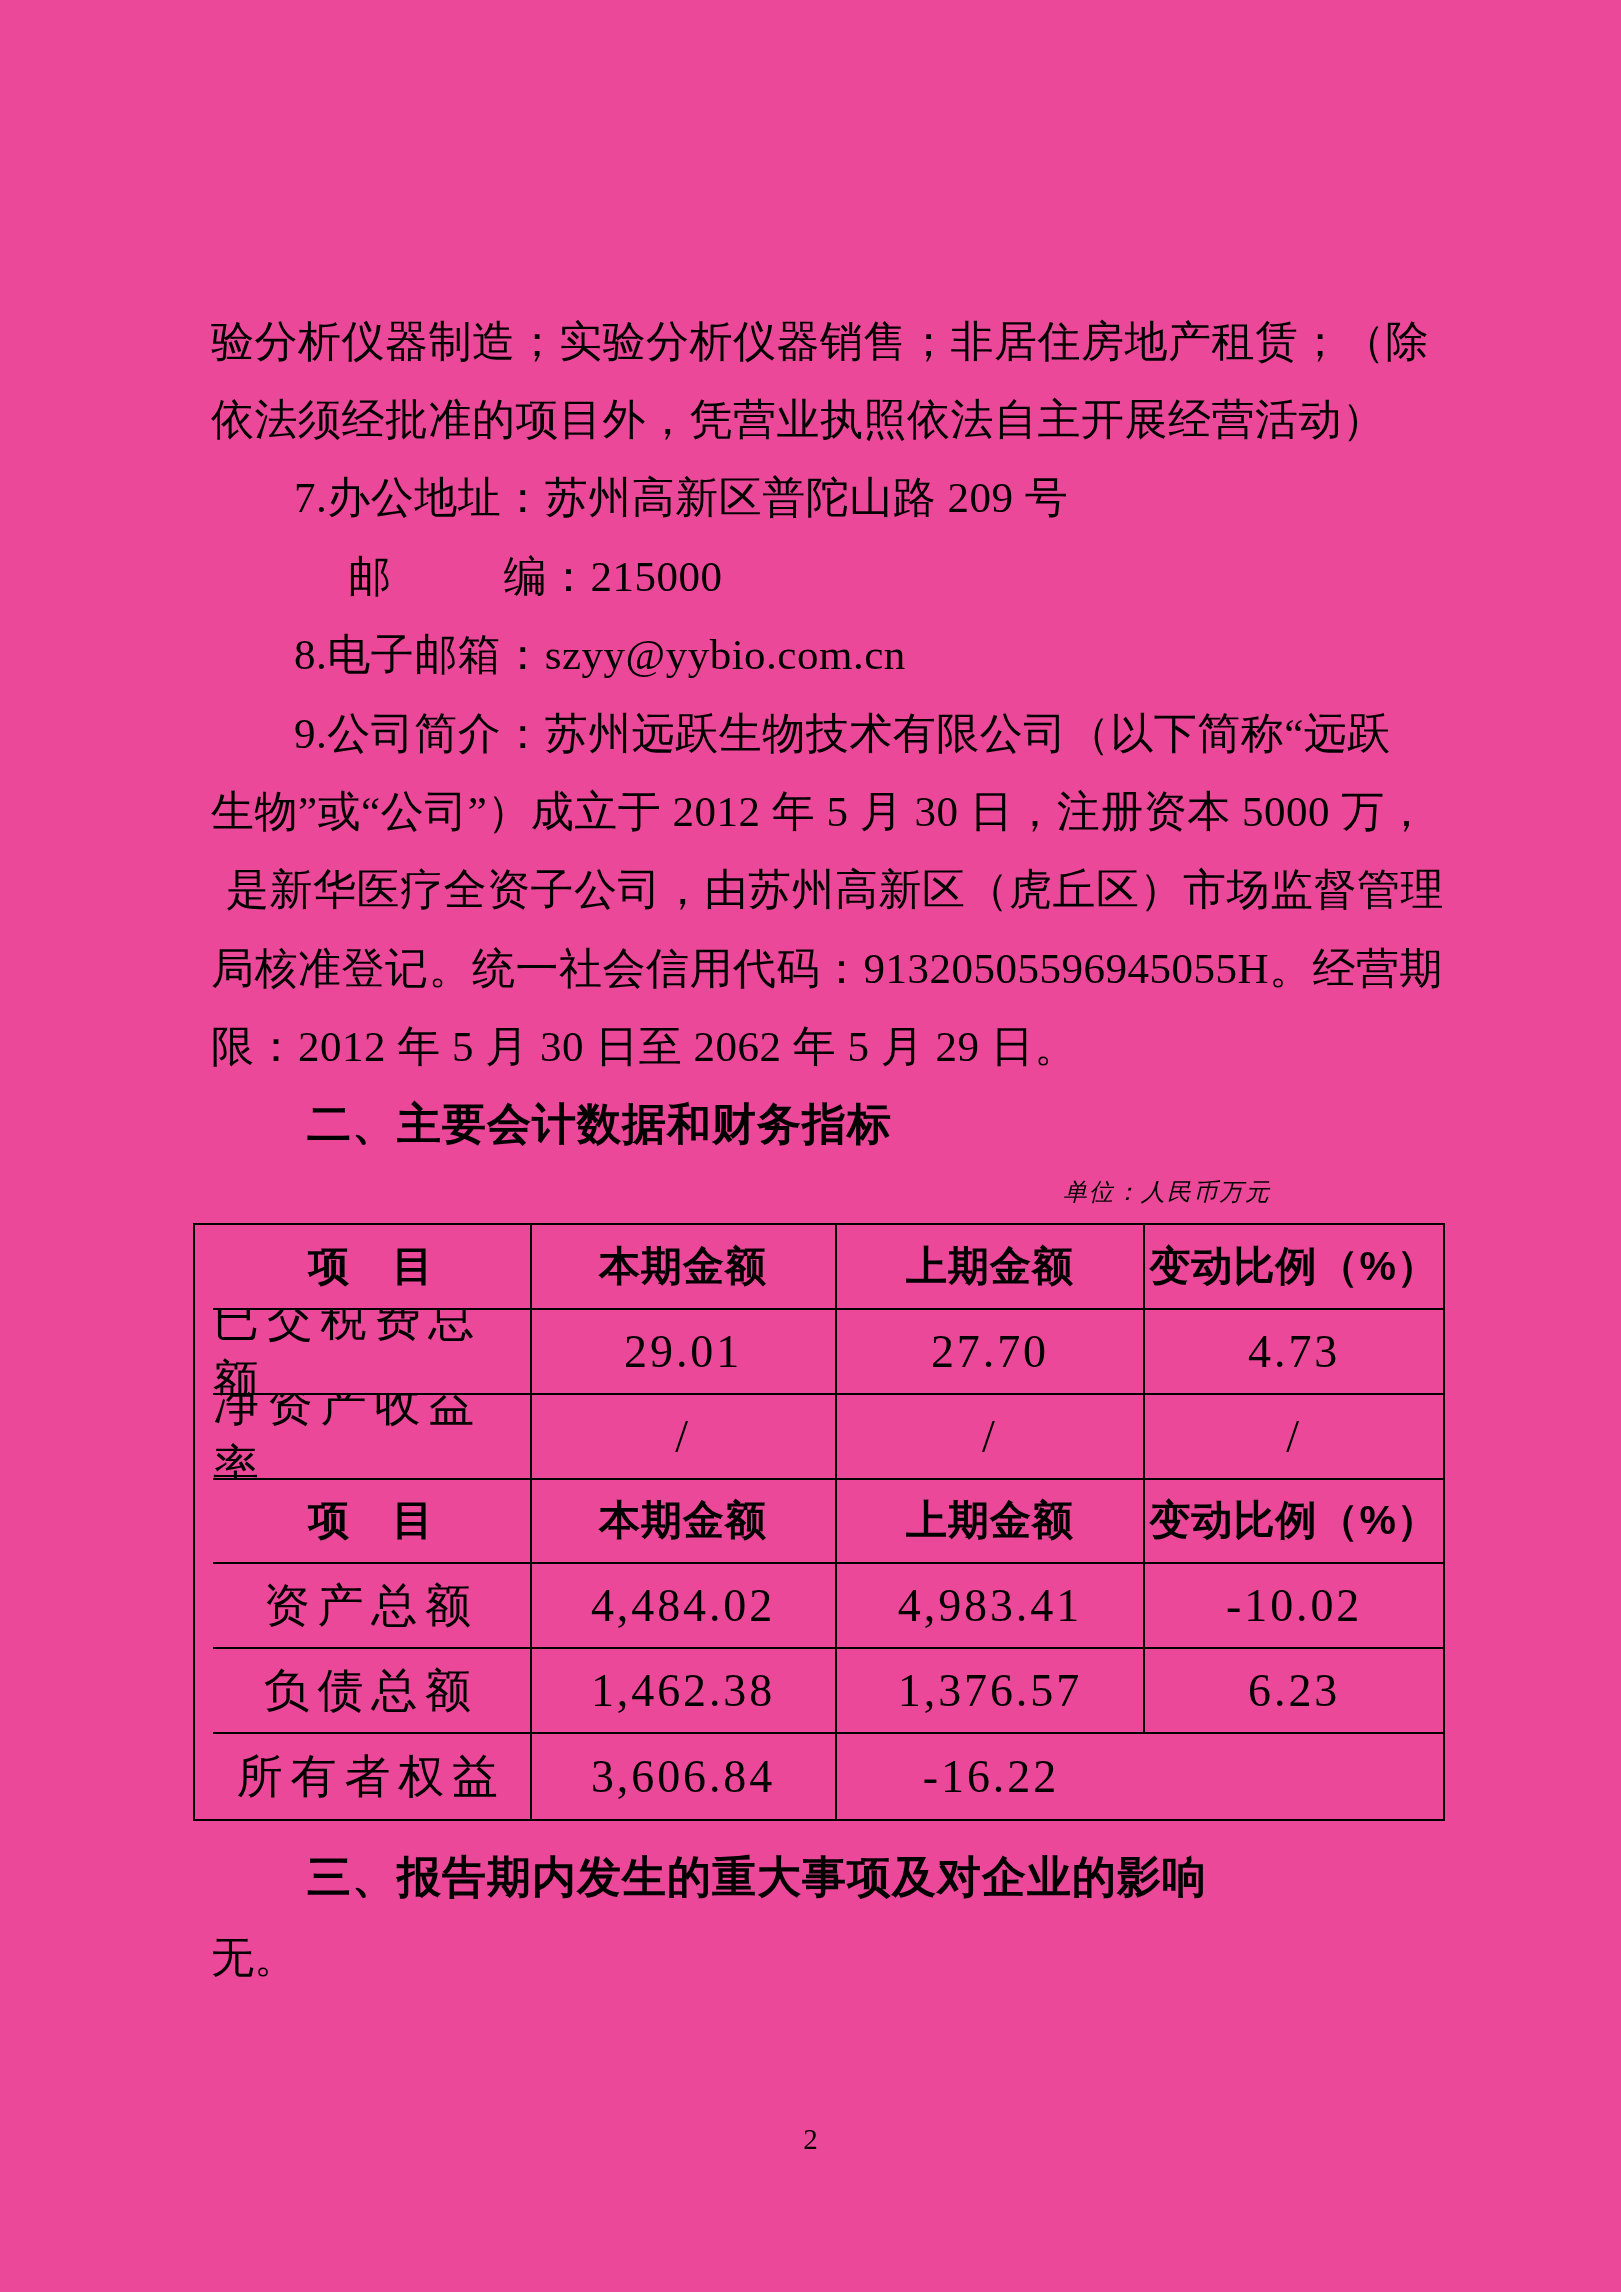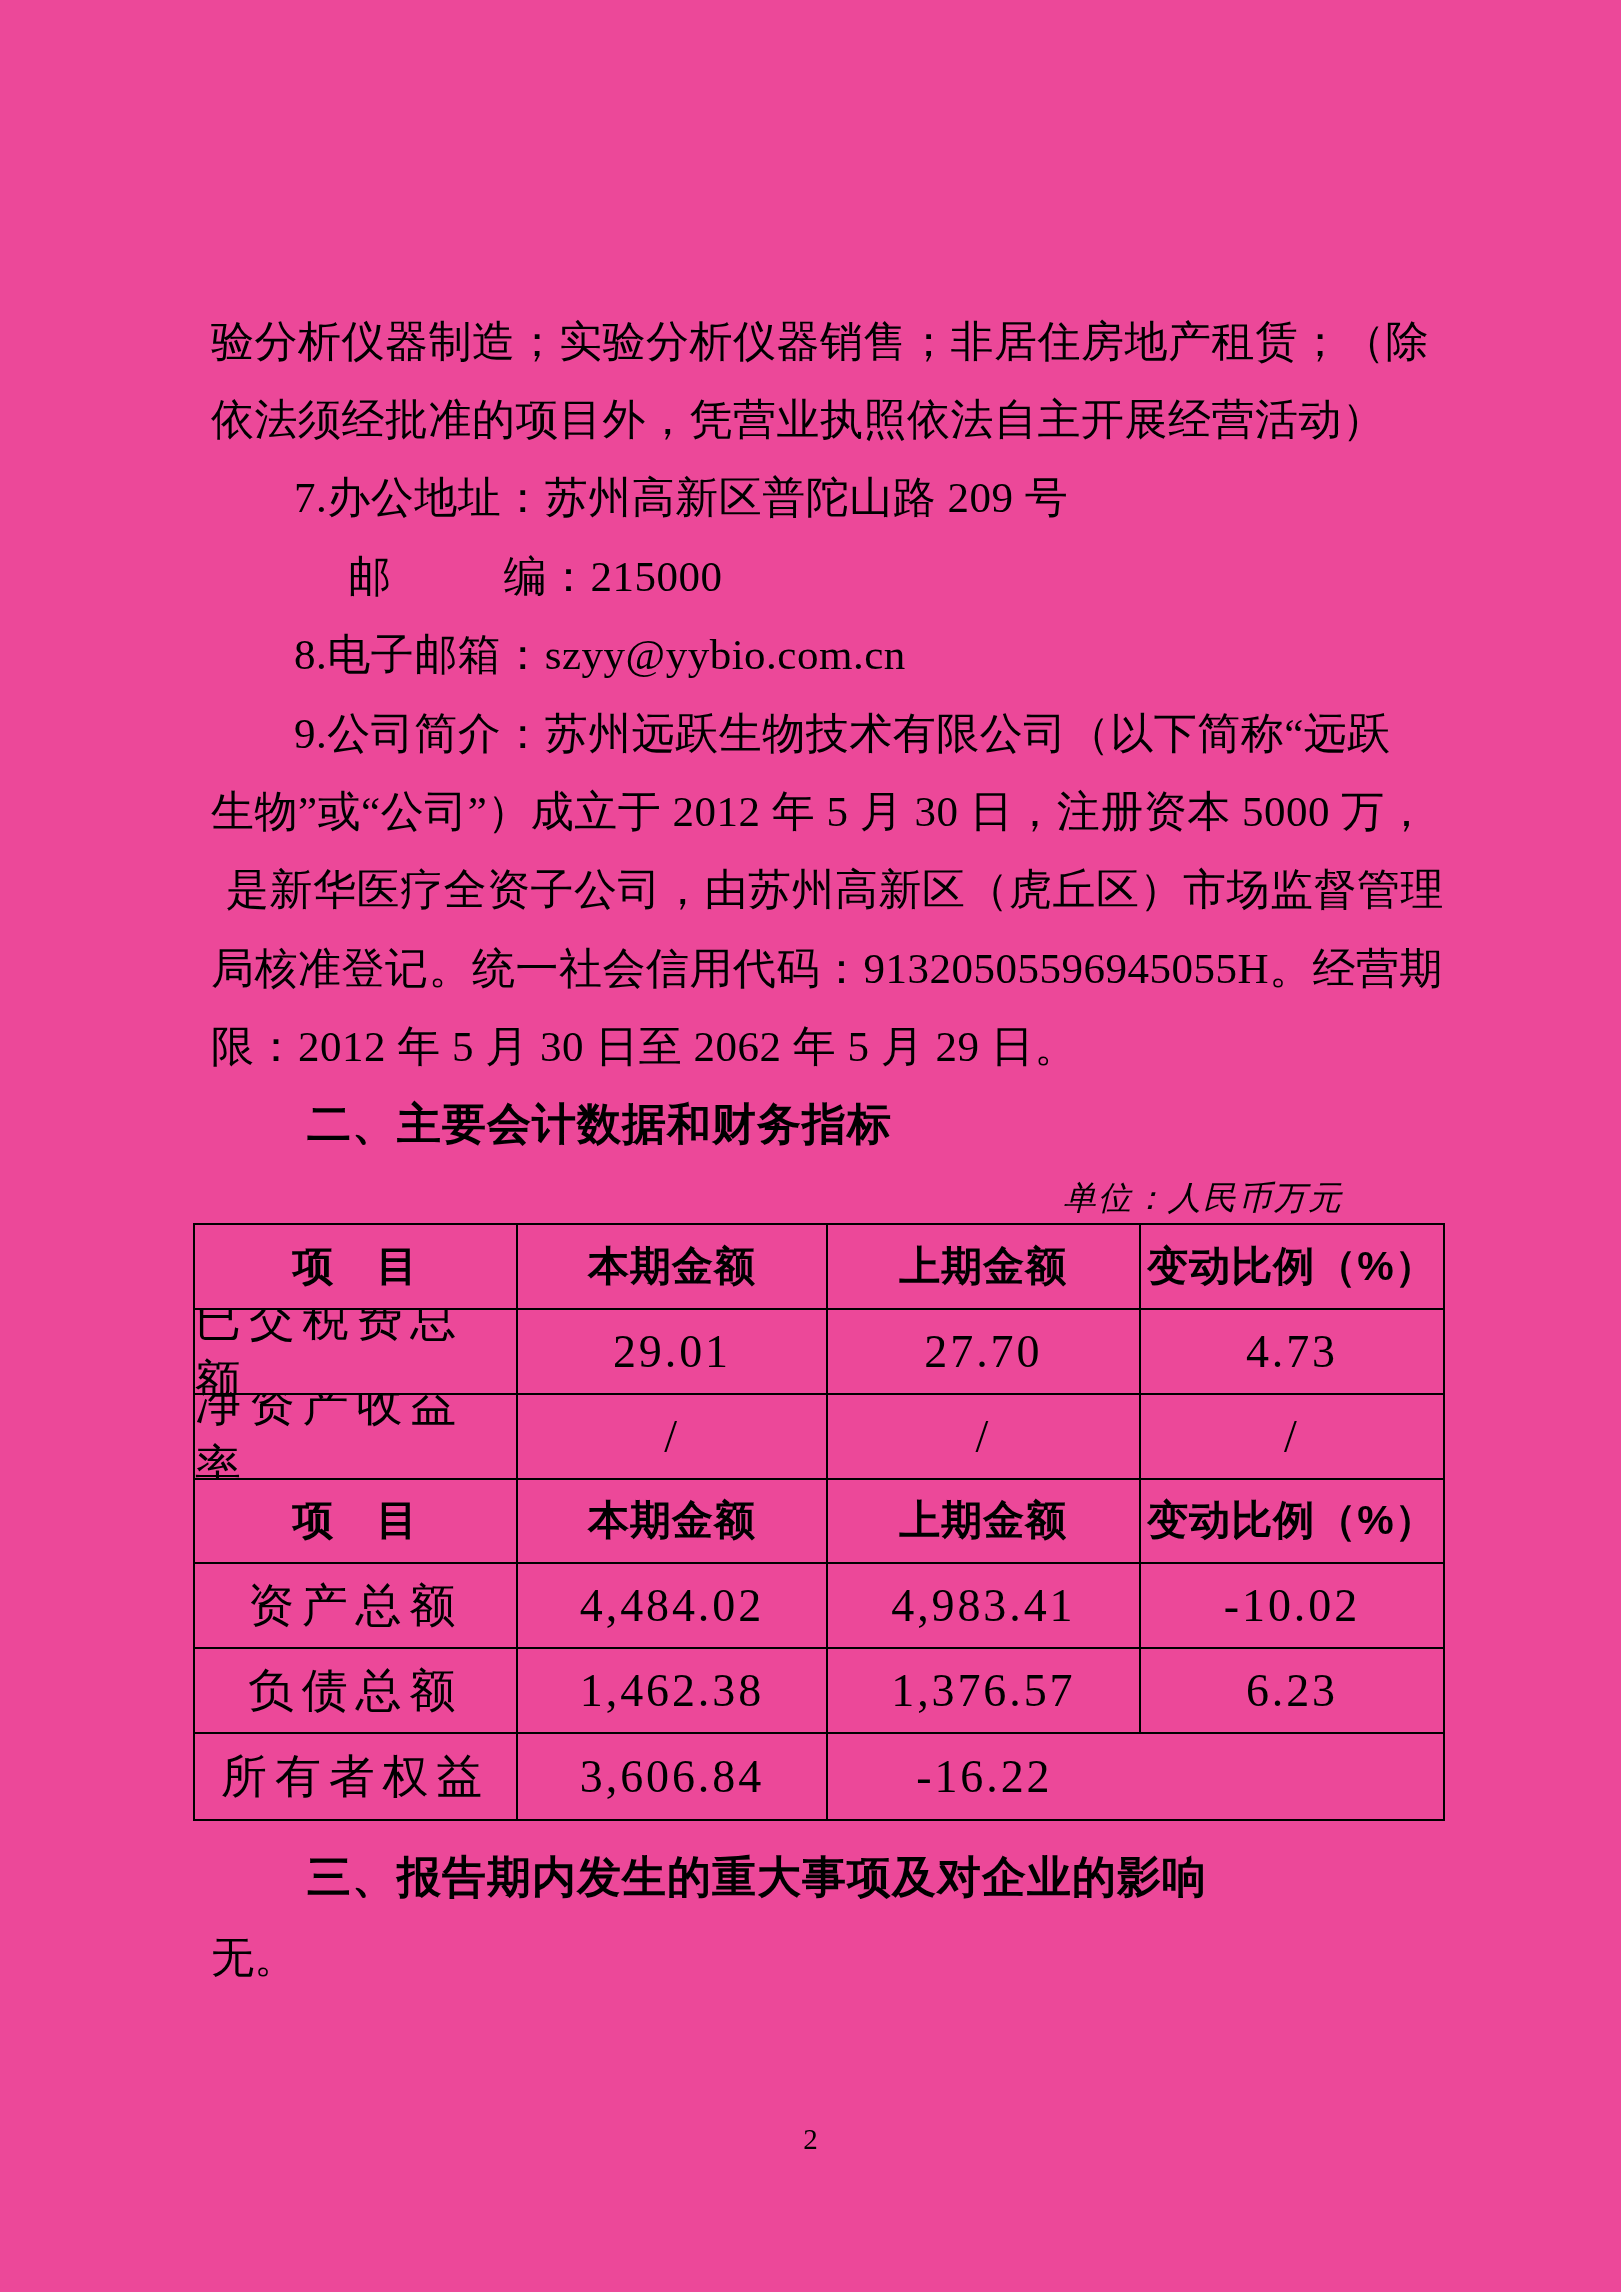--- a/index.html
+++ b/index.html
@@ -37,34 +37,35 @@
     font-size:44px;
     line-height:51px;
     white-space:nowrap;
     letter-spacing:1px;
   }
   .sec2{left:307px;top:1098px;}
   .sec3{left:307px;top:1851px;}
   .unit-note{
     position:absolute;
     left:1063px;top:1176px;
-    font-size:33px;
+    font-size:24px;
     font-style:italic;
     letter-spacing:2px;
     white-space:nowrap;
   }
   .fin-table{
     position:absolute;
     left:193px;top:1223px;
     width:1252px;height:598px;
     box-sizing:border-box;
     border:2.9px solid #000;
     display:grid;
     grid-template-columns:25.9% 24.8% 25.1% 24.2%;
     grid-template-rows:repeat(7,1fr);
+    padding-left:18px;
   }
   .cell{
     box-sizing:border-box;
     border-right:2px solid #000;
     border-bottom:2.9px solid #000;
     display:flex;
     align-items:center;
     justify-content:center;
     font-size:46px;
     letter-spacing:2.9px;

